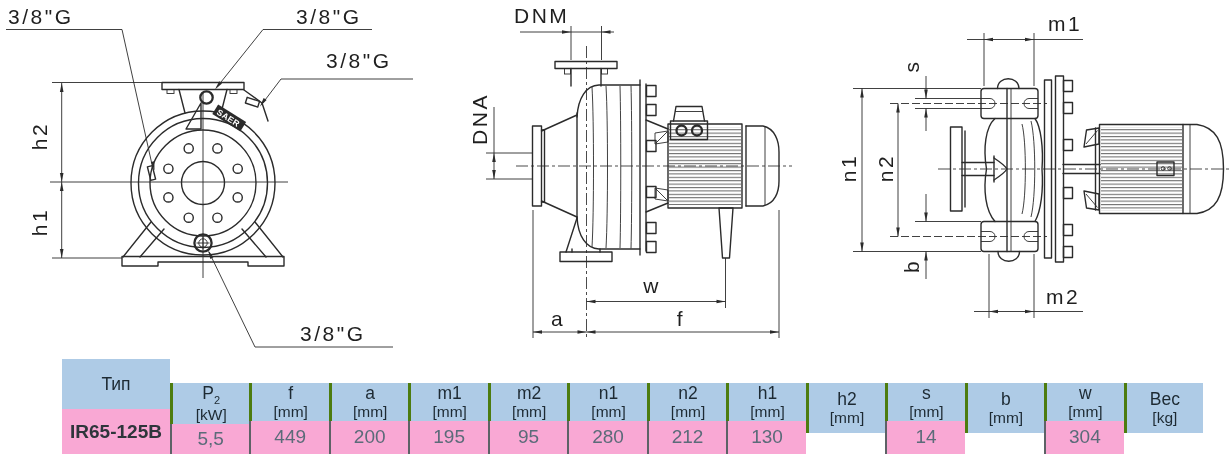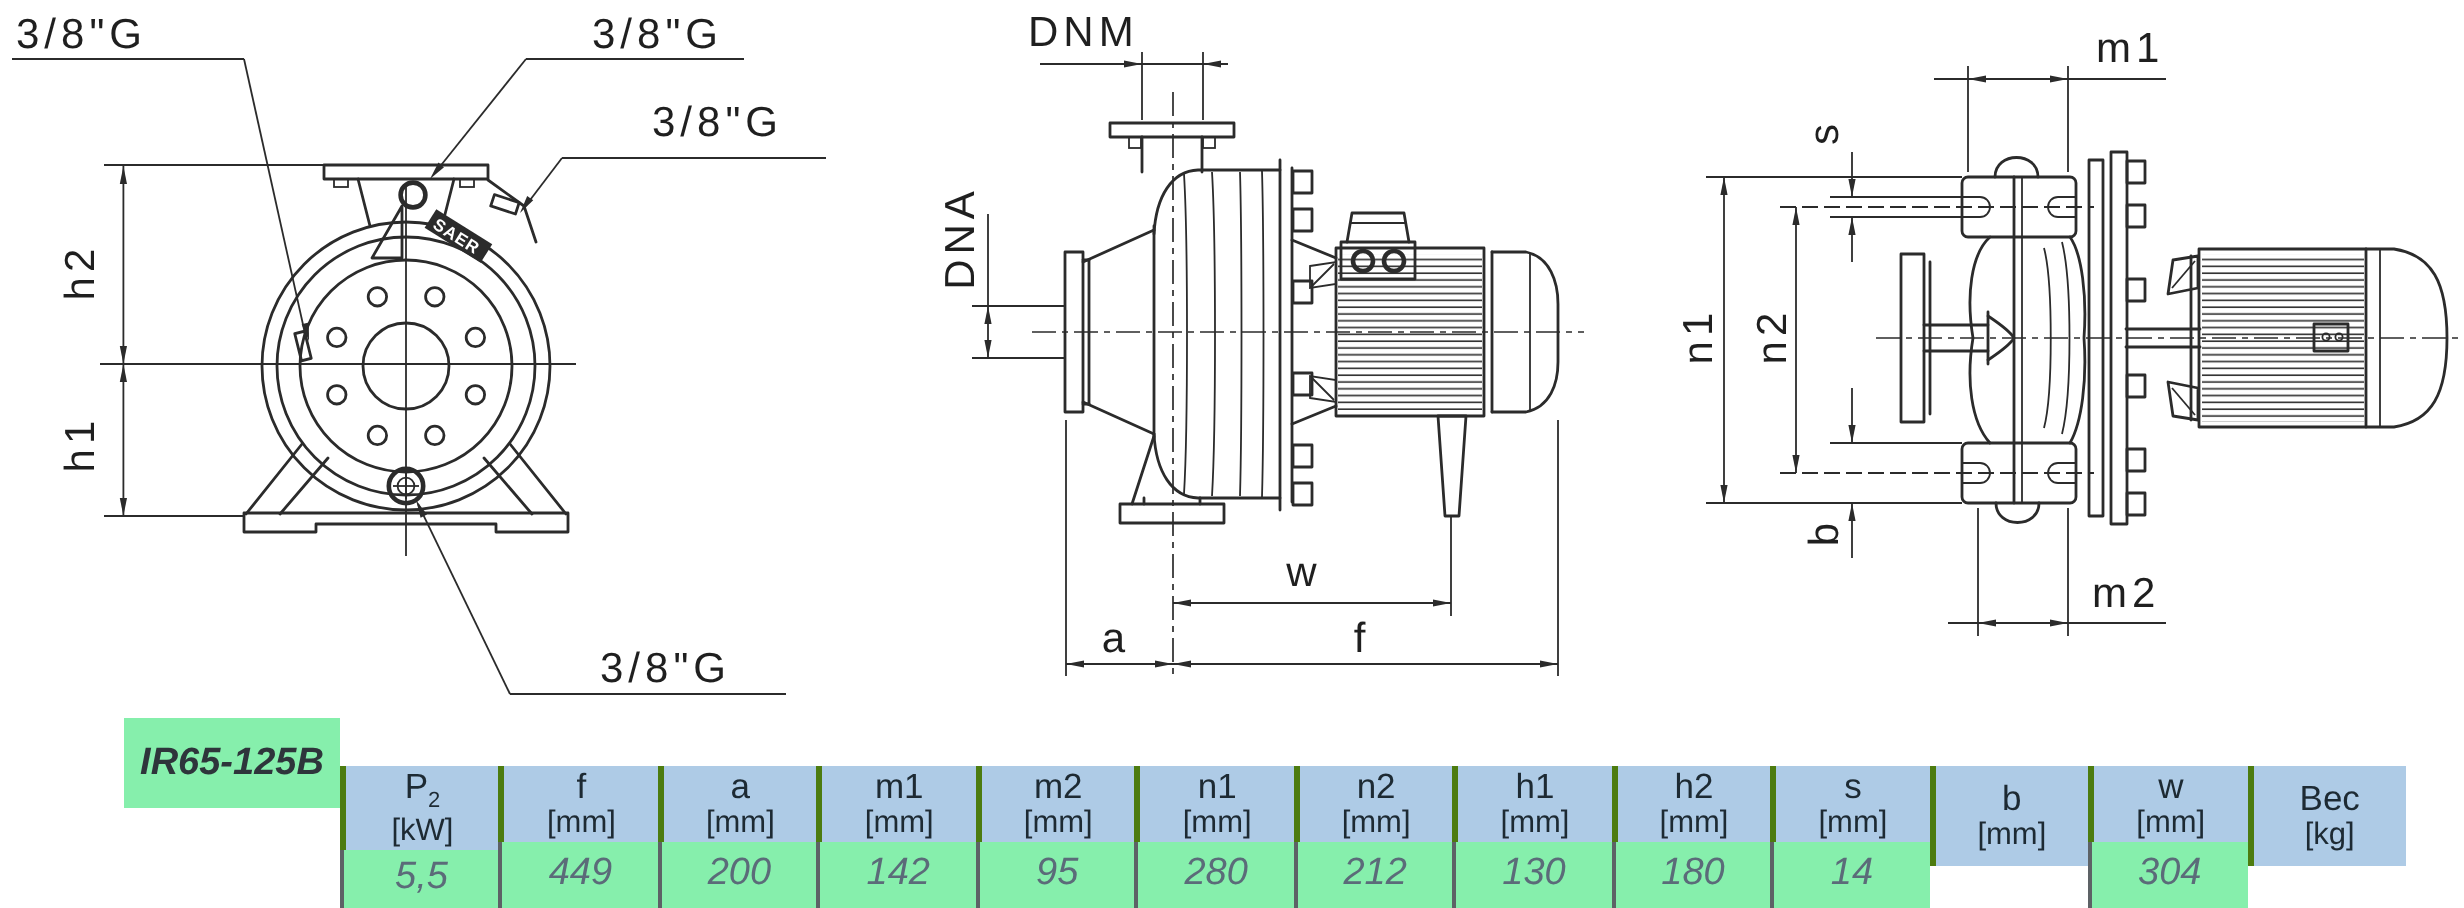--- a/index.html
+++ b/index.html
@@ -24,21 +24,21 @@
   .col-type{flex:0 0 108px;}
   .hdr{height:50px;background:#aecbe6;color:#1d2a33;display:flex;flex-direction:column;
        align-items:center;justify-content:center;line-height:1.15;}
   .col + .col .hdr{border-left:3px solid #4d7c0f;margin-top:24px;}
   .col + .col .val{border-left:2px solid #5d6266;text-align:right;}
   .sym{font-size:17.5px;}
   .sym sub{font-size:11px;}
   .unit{font-size:15.5px;}
   .hdr.bold .sym, .hdr.bold .unit{font-weight:normal;}
   .val{height:45px;display:flex;align-items:center;justify-content:center;
-       font-size:19px;color:#5b6b79;background:#86efac;font-style:italic;}
+       font-size:19px;color:#5b6b79;background:#f9a8d4;}
   .val.bold-val{font-weight:bold;color:#2e353b;font-size:19px;}
 </style>
 </head>
 <body>
 
 <div class="stage">
 
 <svg class="drawing" width="1232" height="356" viewBox="0 0 1232 356">
   <defs>
     <pattern id="fins" patternUnits="userSpaceOnUse" width="8" height="3.4">
@@ -298,20 +298,23 @@
     <line class="tn" x1="1034" y1="254" x2="1034" y2="318"></line>
     <line class="tn" x1="974" y1="311.5" x2="1083" y2="311.5"></line>
     <polygon class="ar" points="989,311.5 998,309.7 998,313.3"></polygon>
     <polygon class="ar" points="1034,311.5 1025,309.7 1025,313.3"></polygon>
     <text class="dim" x="1046" y="303.5">m2</text>
   </g>
 </svg>
 
 <div class="dim-table">
       <div class="col col-type">
+        <div class="hdr">
+          <div class="sym">Тип</div>
+        </div>
         <div class="val bold-val">IR65-125B</div>
       </div>
       <div class="col">
         <div class="hdr">
           <div class="sym">P<sub>2</sub></div>
           <div class="unit">[kW]</div>
         </div>
         <div class="val">5,5</div>
       </div>
       <div class="col">
@@ -326,21 +329,21 @@
           <div class="sym">a</div>
           <div class="unit">[mm]</div>
         </div>
         <div class="val">200</div>
       </div>
       <div class="col">
         <div class="hdr">
           <div class="sym">m1</div>
           <div class="unit">[mm]</div>
         </div>
-        <div class="val">142</div>
+        <div class="val">195</div>
       </div>
       <div class="col">
         <div class="hdr">
           <div class="sym">m2</div>
           <div class="unit">[mm]</div>
         </div>
         <div class="val">95</div>
       </div>
       <div class="col">
         <div class="hdr">
@@ -361,21 +364,20 @@
           <div class="sym">h1</div>
           <div class="unit">[mm]</div>
         </div>
         <div class="val">130</div>
       </div>
       <div class="col">
         <div class="hdr">
           <div class="sym">h2</div>
           <div class="unit">[mm]</div>
         </div>
-        <div class="val">180</div>
       </div>
       <div class="col">
         <div class="hdr">
           <div class="sym">s</div>
           <div class="unit">[mm]</div>
         </div>
         <div class="val">14</div>
       </div>
       <div class="col">
         <div class="hdr">

